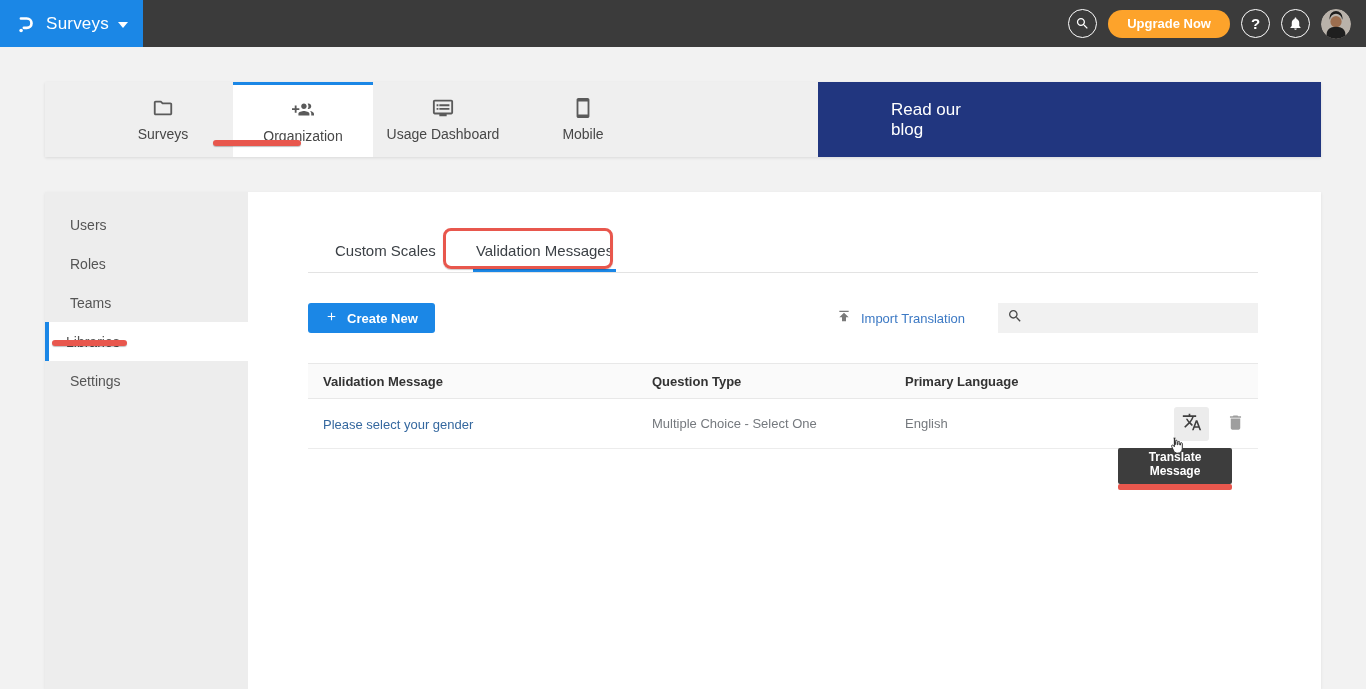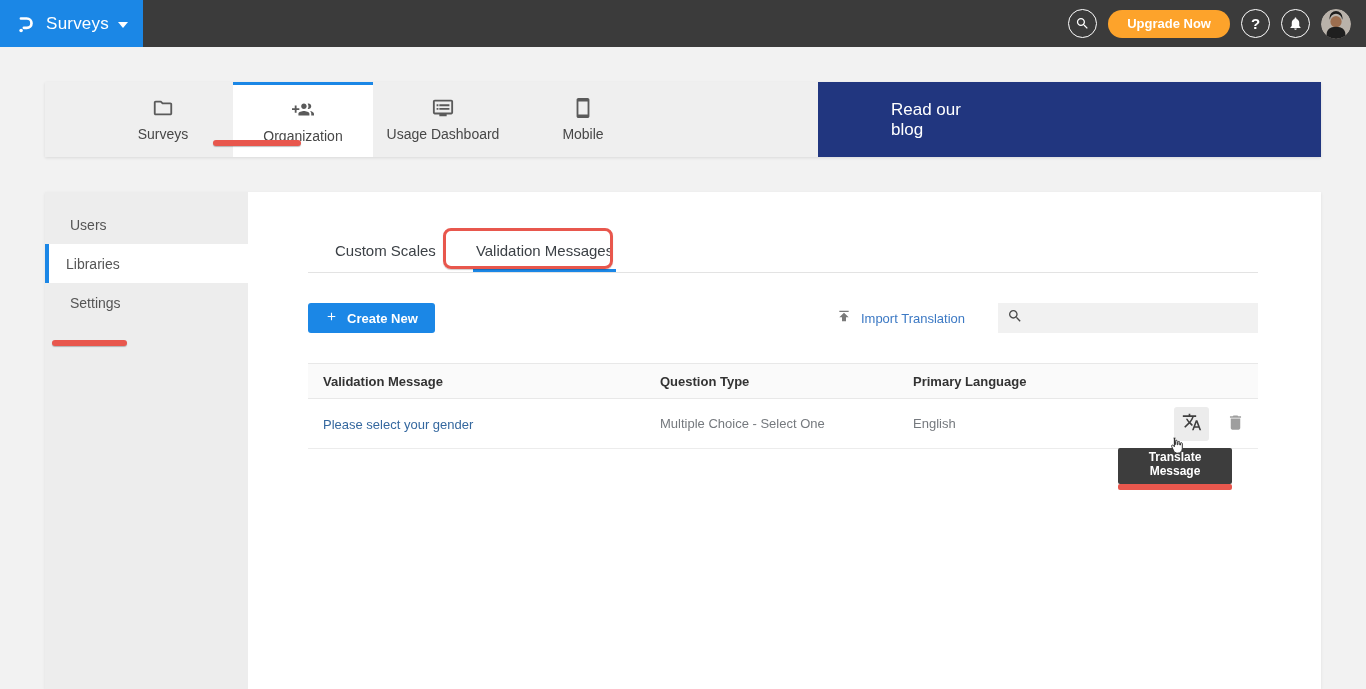--- a/index.html
+++ b/index.html
@@ -52,21 +52,21 @@
   .import-link { margin-left:auto; display:flex; align-items:center; gap:9px; cursor:pointer;justify-content:center; }
   .import-link .imp-label { color:#3c79c4; font-size:13px; font-weight:500; }
   .searchbox { width:260px; height:30px; background:#f1f1f1; margin-left:33px; display:flex; align-items:center; padding:0 9px; }
   .searchbox input { flex:1; border:none; background:transparent; outline:none; font-size:13px; font-family:"Liberation Sans",sans-serif; color:#444; margin-left:7px; }
   
   .v-table { margin-top:30px; }
   .tr { display:flex; align-items:center; }
   .thead { height:36px; background:#fafafa; border-top:1px solid #e8e8e8; border-bottom:1px solid #e8e8e8;justify-content:center; }
   .th { font-size:13px; font-weight:bold; color:#333; }
   .col1 { width:344px; padding-left:15px; }
-  .col2 { width:253px;margin-left:8px; }
+  .col2 { width:253px; }
   .col3 { flex:1; }
   .trow { height:50px; border-bottom:1px solid #ececec; }
   .cell-link { font-size:13px; color:#35689f; cursor:pointer; text-decoration:none; }
   .cell-muted { font-size:13px; color:#75797e; }
   .row-actions { display:flex; align-items:center; gap:17px; padding-right:13px; }
   .translate-btn { width:35px; height:34px; background:#ececec; border:none; border-radius:3px; display:flex; align-items:center; justify-content:center; cursor:pointer; color:#3f3f3f; }
   .delete-btn { background:none; border:none; color:#9e9e9e; cursor:pointer; display:flex; align-items:center; }
   
   .tooltip { position:absolute; left:1118px; top:448px; width:114px; z-index:40; }
   .tooltip-box { background:#3d3d3d; color:#fff; font-size:12px; font-weight:bold; text-align:center; padding:2px 4px 6px; border-radius:2px; }
@@ -167,20 +167,22 @@
     </div>
   </nav>
   <aside class="promo">
     <div class="promo-title">Read our blog</div>
   </aside>
 </div>
 
 <main class="main-card">
   <nav class="side-nav">
     <div class="side-item">Users</div>
+    <div class="side-item">Roles</div>
+    <div class="side-item">Teams</div>
     <div class="side-item active">Libraries</div>
     <div class="side-item">Settings</div>
   </nav>
 
   <section class="content">
     <div class="content-tabs">
       <div class="c-tab">Custom Scales</div>
       <div class="c-tab active">Validation Messages</div>
     </div>
     <div class="content-divider"></div>

